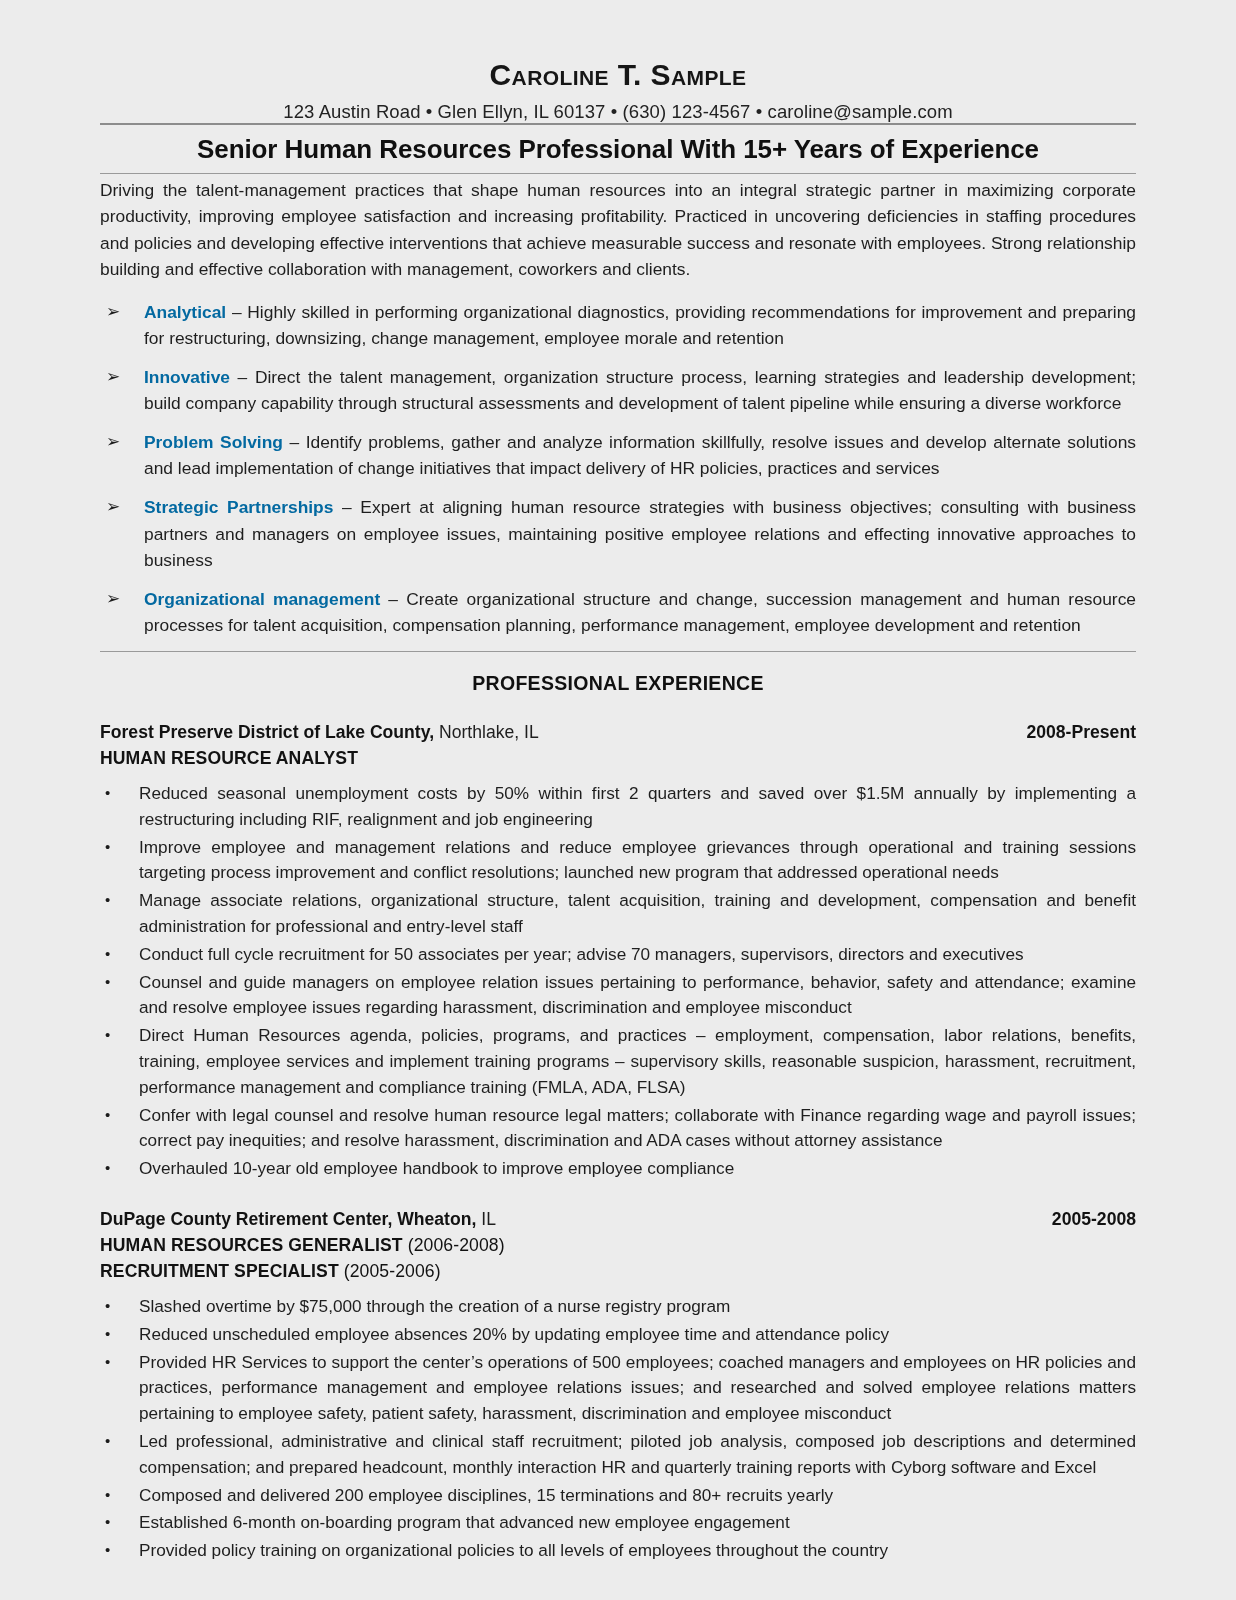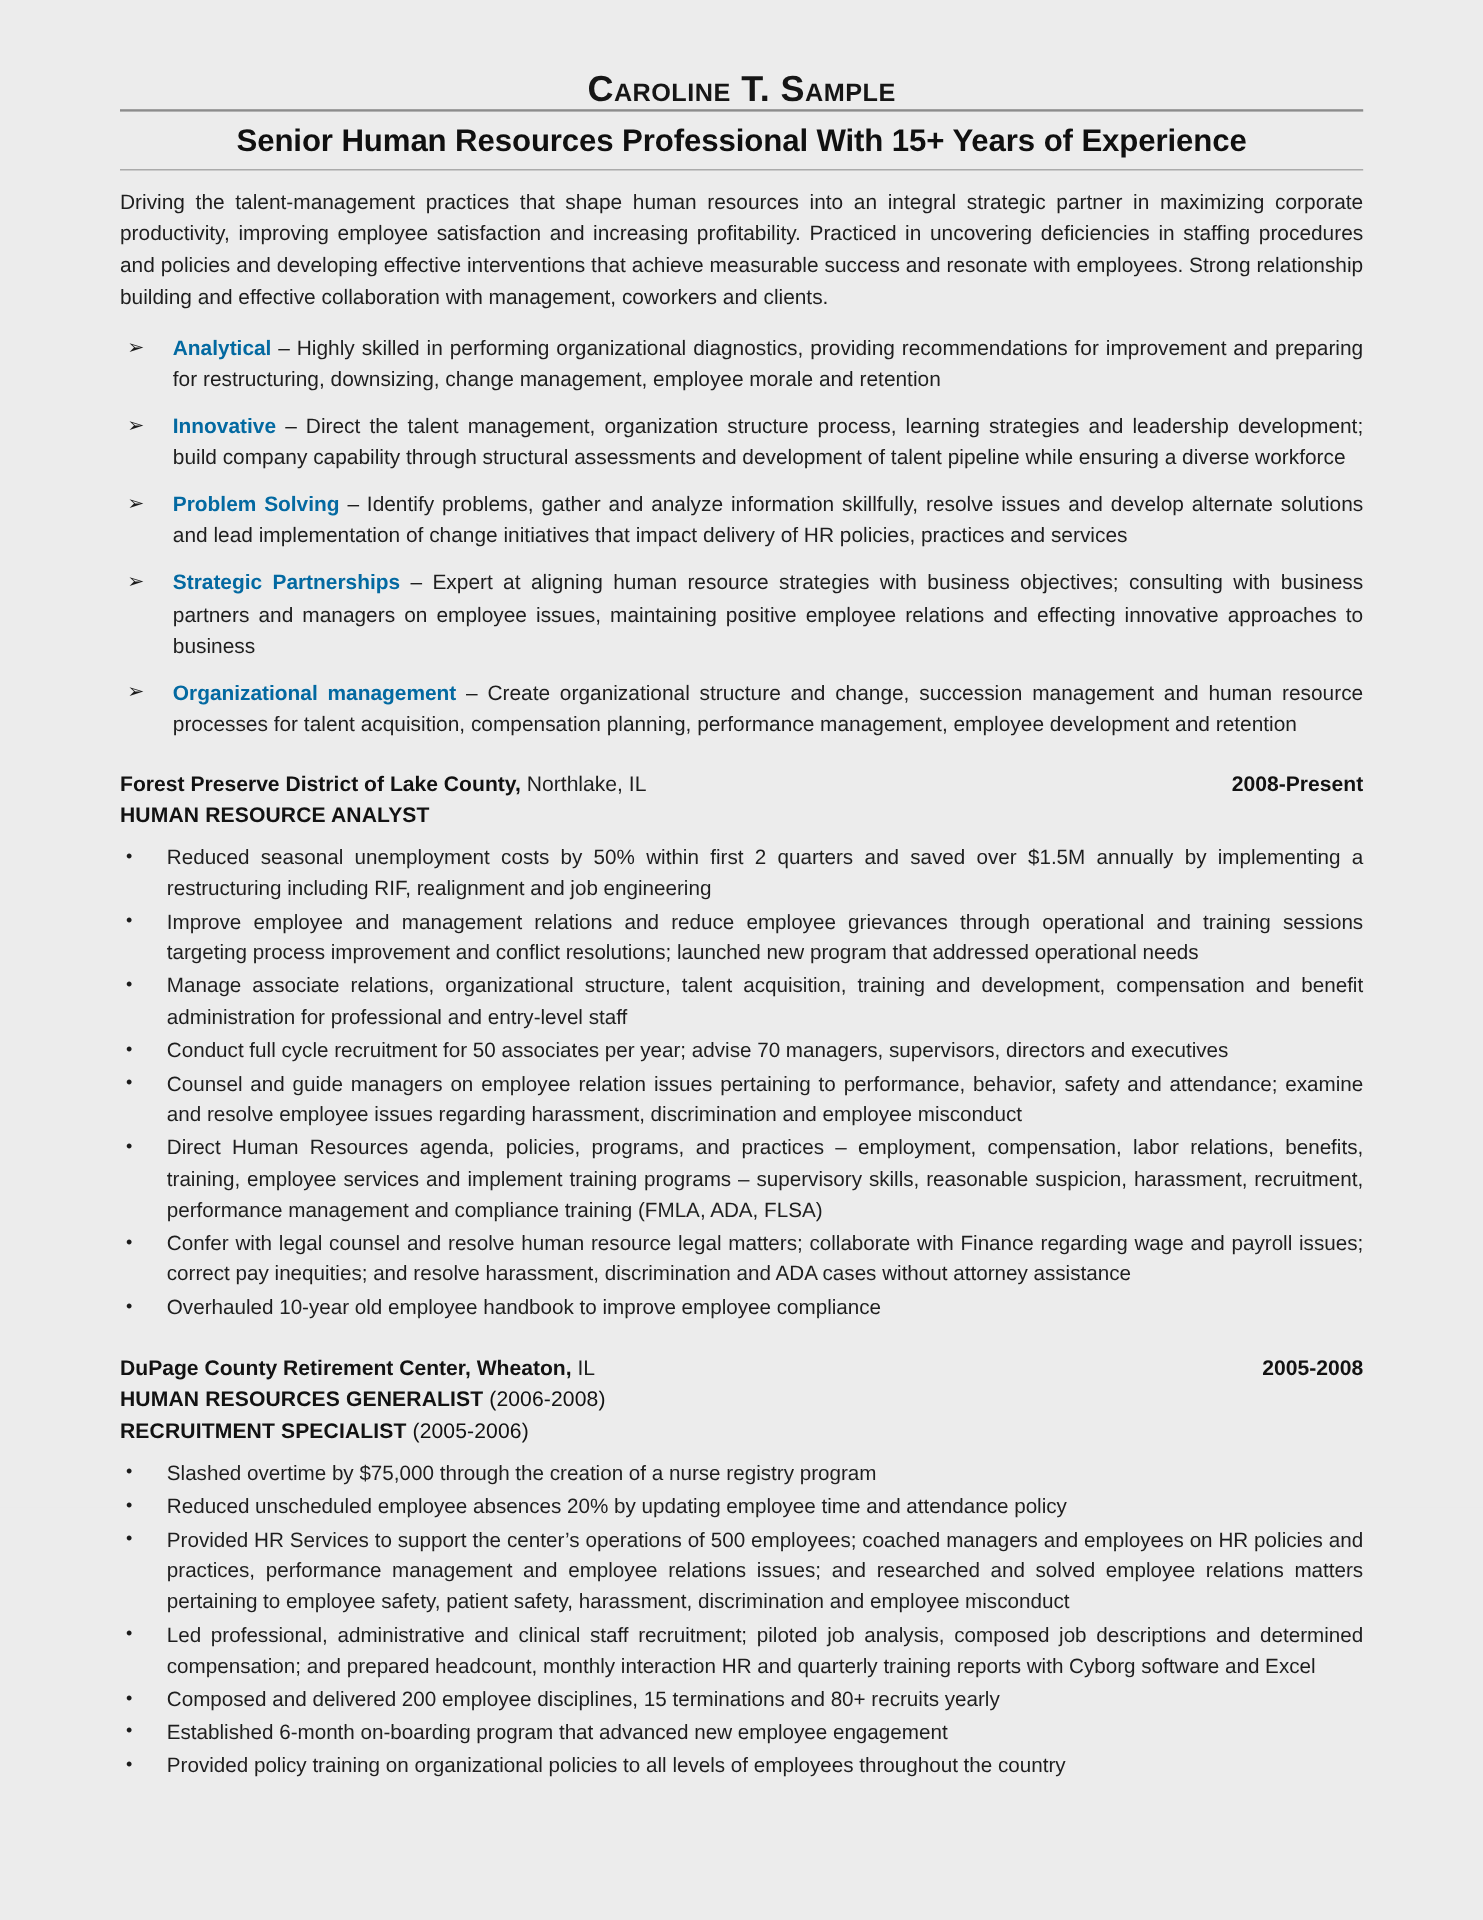--- a/index.html
+++ b/index.html
@@ -60,21 +60,21 @@
     text-align: center;
     font-size: 26px;
     font-weight: bold;
     color: #101010;
     padding: 9px 0 8px 0;
     letter-spacing: -0.1px;
   }
 
   
   .summary {
-    margin-top: 13px;
+    margin-top: 3px;
     font-size: 17.4px;
     line-height: 1.52;
     text-align: justify;
     color: #1e1e1e;
   }
 
   
   .quals {
     margin-top: 16px;
   }
@@ -171,20 +171,21 @@
     text-align: justify;
     color: #1e1e1e;
   }
 </style>
 </head>
 <body>
 
 <div class="page">
 
   <div class="name">Caroline T. Sample</div>
+  <div class="contact">123 Austin Road • Glen Ellyn, IL 60137 • (630) 123-4567 • caroline@sample.com</div>
 
   <div class="headline-wrap">
     <div class="rule"></div>
     <div class="headline">Senior Human Resources Professional With 15+ Years of Experience</div>
     <div class="rule-thin"></div>
   </div>
 
   <div class="summary">Driving the talent-management practices that shape human resources into an integral strategic partner in maximizing corporate productivity, improving employee satisfaction and increasing profitability.  Practiced in uncovering deficiencies in staffing procedures and policies and developing effective interventions that achieve measurable success and resonate with employees. Strong relationship building and effective collaboration with management, coworkers and clients.</div>
 
   <div class="quals" id="quals">
@@ -203,20 +204,24 @@
       <div class="qual">
         <span class="marker">➢</span>
         <span class="qtext"><b>Strategic Partnerships</b> – Expert at aligning human resource strategies with business objectives; consulting with business partners and managers on employee issues, maintaining positive employee relations and effecting innovative approaches to business</span>
       </div>
       <div class="qual">
         <span class="marker">➢</span>
         <span class="qtext"><b>Organizational management</b> – Create organizational structure and change, succession management and human resource processes for talent acquisition, compensation planning, performance management, employee development and retention</span>
       </div>
     </div>
 
+  <div class="section-rule-wrap">
+    <div class="rule-thin"></div>
+    <div class="section-title">PROFESSIONAL EXPERIENCE</div>
+  </div>
 
   <div id="jobs">
       <div class="job">
         <div class="job-header">
           <div class="job-company">Forest Preserve District of Lake County,<span class="loc"> Northlake, IL</span></div>
           <div class="job-dates">2008-Present</div>
         </div>
         <div class="job-title">HUMAN RESOURCE ANALYST</div>
         <div class="duties">
           <div class="duty">

